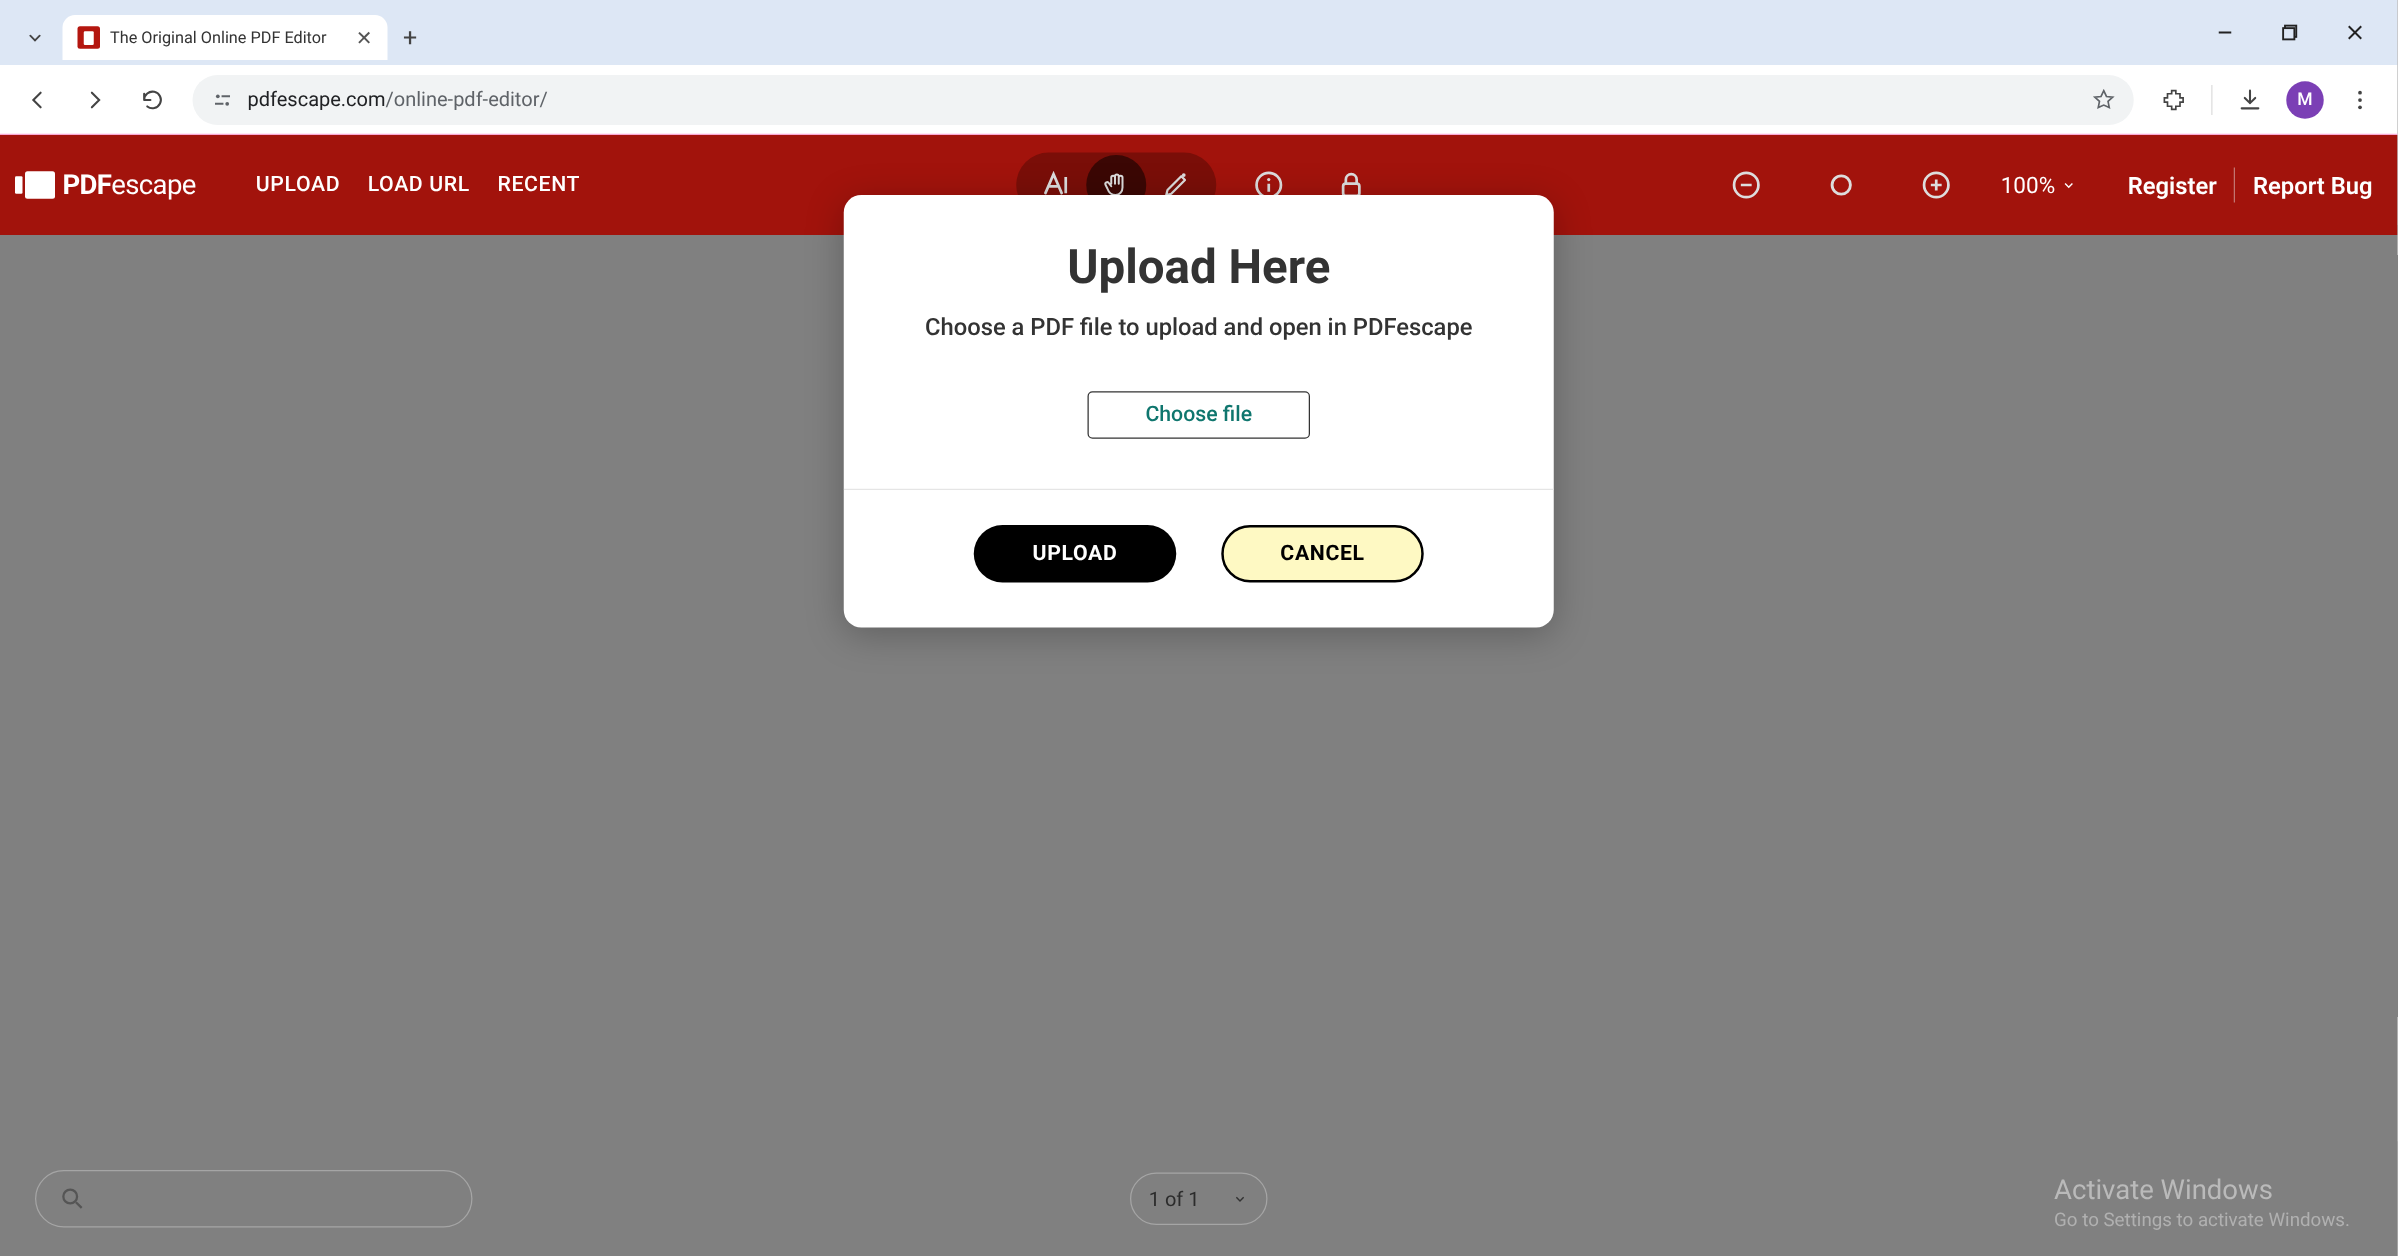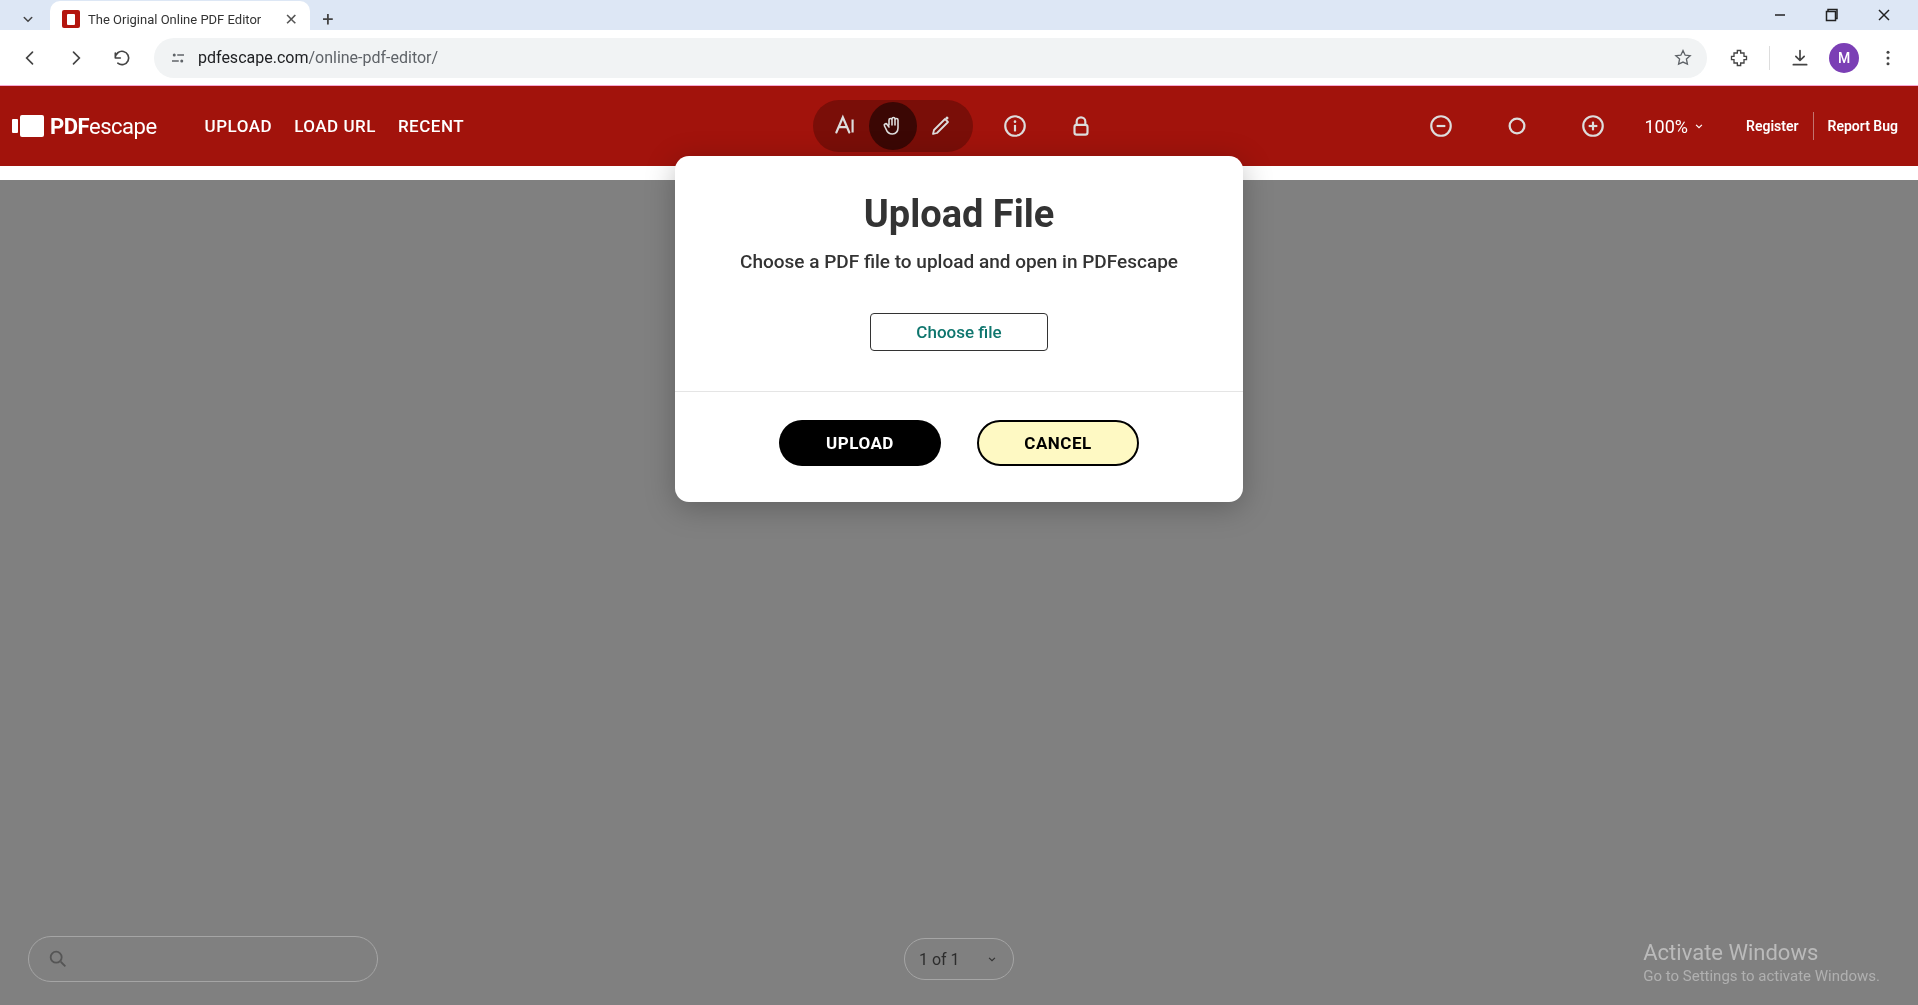--- a/index.html
+++ b/index.html
@@ -1,19 +1,19 @@
 <!DOCTYPE html>
 <html><head>
 <meta charset="utf-8">
 <style>
 * { margin: 0; padding: 0; box-sizing: border-box; font-family: -apple-system, BlinkMacSystemFont, "Segoe UI", Roboto, Arial, sans-serif; }
 body { width: 1918px; height: 1005px; overflow: hidden; background: #fff; position: relative; }
 
 
-.browser-top { background: #dde7f5; height: 30px; display: flex; align-items: center; }
+.browser-top { background: #dde7f5; height: 52px; display: flex; align-items: center; }
 .tab-bar { display: flex; align-items: flex-end; height: 44px; padding-left: 8px; }
 .tab-dropdown { width: 40px; height: 36px; display:flex; align-items:center; justify-content:center; margin-right:2px; }
 .tab { background: #fff; border-radius: 10px 10px 0 0; height: 36px; min-width: 260px; display: flex; align-items: center; padding: 0 12px; gap: 8px; margin-top:8px;}
 .tab .favicon { width:18px; height:18px; background:#b4160f; border-radius:2px; position:relative; display:flex; align-items:center; justify-content:center;}
 .tab .favicon::after { content:""; width:8px; height:11px; background:#fff; border-radius:1px; display:block;}
 .tab .tab-title { font-size: 13px; color:#333; flex:1; white-space:nowrap; overflow:hidden; text-overflow:ellipsis;}
 .tab .tab-close { font-size: 16px; color:#555; }
 .new-tab { width:36px; height:36px; display:flex; align-items:center; justify-content:center; font-size:20px; color:#444; margin-top:8px;}
 .window-controls { margin-left:auto; display:flex; gap:8px; padding-right:12px;}
 .window-controls div { width:44px; height:40px; display:flex; align-items:center; justify-content:center; }
@@ -44,21 +44,21 @@
 .tool-pills { position:absolute; left:50%; transform:translateX(-50%); display:flex; align-items:center; gap:18px;}
 .pill-group { background:#7a0e08; border-radius:28px; height:52px; display:flex; align-items:center; padding:0 8px;}
 .tool-btn { width:48px; height:48px; display:flex; align-items:center; justify-content:center; border-radius:50%; }
 .tool-btn.active { background:#3b0704; }
 .tool-ic { color:#ddd; }
 .solo-btn { width:48px; height:48px; display:flex; align-items:center; justify-content:center; }
 
 .zoom-group { margin-left:auto; display:flex; align-items:center; gap:28px;}
 .zoom-label { font-size:18px; display:flex; align-items:center; gap:4px; cursor:pointer;}
 .reg-links { display:flex; align-items:center; gap:14px; margin-left:12px;}
-.reg-links span { font-size:14px; font-weight:600; cursor:pointer;}
+.reg-links span { font-size:19px; font-weight:600; cursor:pointer;}
 .vbar { width:1px; height:28px; background:#c27470;}
 
 
 .canvas-area { background:#808080; position:absolute; top:180px; left:0; right:0; bottom:0; }
 
 
 .footer { position:absolute; bottom:0; left:0; right:0; height:92px; background:#808080; display:flex; align-items:center; padding:0 28px;}
 .search-pill { width:350px; height:46px; border:1.5px solid #a5a5a5; border-radius:24px; display:flex; align-items:center; padding:0 18px; background:rgba(128,128,128,0.3);}
 .search-pill svg { width:22px; height:22px; color:#555;}
 .page-selector { position:absolute; left:50%; transform:translateX(-50%); border:1.5px solid #a5a5a5; border-radius:22px; height:42px; width:110px; display:flex; align-items:center; justify-content:space-between; padding:0 14px; font-size:16px; color:#2c2c2c; background:rgba(128,128,128,0.3);}
@@ -271,21 +271,21 @@
   </div>
 </div>
 
 <div class="activate">
   <div class="t1">Activate Windows</div>
   <div class="t2">Go to Settings to activate Windows.</div>
 </div>
 
 <div class="modal">
   <div class="modal-body">
-    <div class="modal-title">Upload File</div>
+    <div class="modal-title">Upload Here</div>
     <div class="modal-sub">Choose a PDF file to upload and open in PDFescape</div>
     <div class="choose-btn">
       <span>Choose file</span>
     </div>
   </div>
   <div class="modal-footer">
     <div class="btn btn-primary">
       <span>UPLOAD</span>
     </div>
     <div class="btn btn-secondary">

